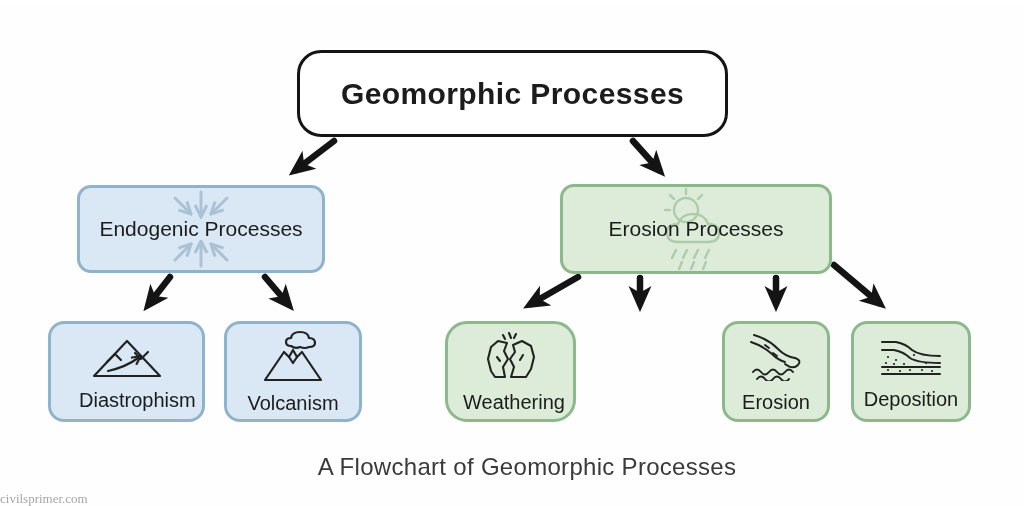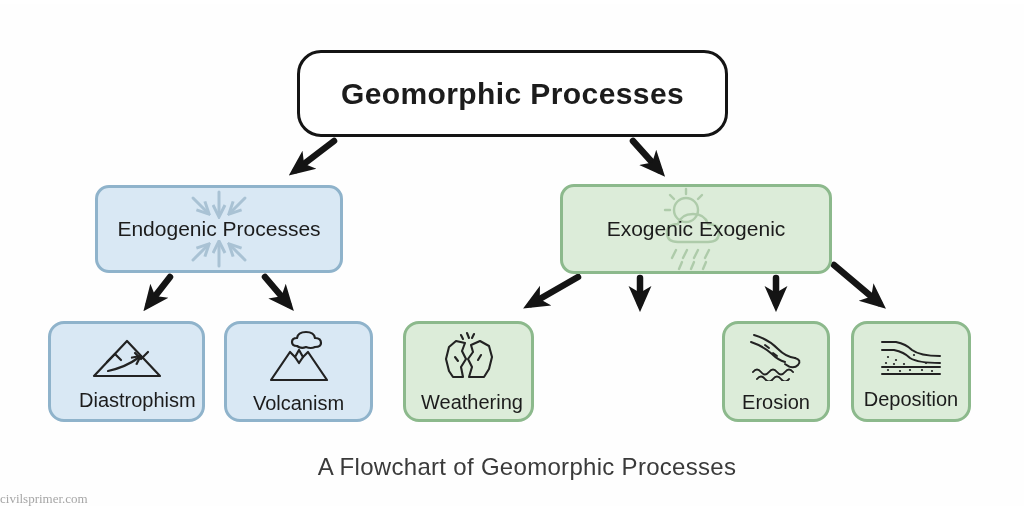--- a/index.html
+++ b/index.html
@@ -20,37 +20,37 @@
     background:#ffffff; border:3.5px solid #141414; border-radius:24px;
     font-size:30px; font-weight:600; letter-spacing:0.4px;
   }
   .branch-box { border-radius:14px; font-size:21px; font-weight:500; }
   .branch-box .bg-icon {
     position:absolute; left:50%; top:50%; transform:translate(-50%,-50%);
     z-index:0; pointer-events:none;
   }
   .branch-box .branch-label { position:relative; z-index:1; }
   .endogenic {
-    left:95px; top:181px; width:248px; height:88px;
+    left:77px; top:181px; width:248px; height:88px;
     background:#d9e8f4; border:3px solid #8fb3cb;
   }
   .exogenic {
     left:560px; top:180px; width:272px; height:90px;
     background:#dcecd9; border:3px solid #8cb98c;
   }
   .leaf-box {
     top:317px; height:101px; border-radius:16px;
     flex-direction:column; gap:10px; font-size:20px; font-weight:500;
     padding:6px 4px;
   }
   .leaf-blue  { background:#d9e8f4; border:3px solid #8fb3cb; }
   .leaf-green { background:#dcecd9; border:3px solid #8cb98c; }
   .diastrophism { left:48px;  width:157px; }
-  .volcanism    { left:224px; width:149px; }
-  .weathering   { left:403px; width:131px; }
+  .volcanism    { left:224px; width:138px; }
+  .weathering   { left:445px; width:131px;border-radius:22px; }
   .mass-wasting { left:576px; width:129px; }
   .erosion      { left:722px; width:108px; }
   .deposition   { left:851px; width:120px; }
   .leaf-label { line-height:1.1; max-width:95px; }
 
   .caption {
     position:absolute; left:15px; top:449px; width:1024px; text-align:center;
     font-size:24px; font-weight:500; color:#3a3a3a; letter-spacing:0.3px;
   }
   .watermark {
@@ -120,21 +120,21 @@
           <line x1="30" y1="64" x2="26" y2="72"></line>
           <line x1="41" y1="64" x2="37" y2="72"></line>
           <line x1="52" y1="64" x2="48" y2="72"></line>
           <line x1="63" y1="64" x2="59" y2="72"></line>
           <line x1="36" y1="76" x2="33" y2="83"></line>
           <line x1="48" y1="76" x2="45" y2="83"></line>
           <line x1="60" y1="76" x2="57" y2="83"></line>
         </g>
       </svg>
     </span>
-    <span class="branch-label">Exogenic Exogenic</span>
+    <span class="branch-label">Erosion Processes</span>
   </div>
 
   <div class="node leaf-box leaf-blue diastrophism">
     <span>
       <svg width="74" height="46" viewBox="0 0 74 46">
         <defs>
           <marker id="up" viewBox="0 0 10 10" refX="6" refY="5" markerWidth="5" markerHeight="5" orient="auto">
             <path d="M1,1 L9,5 L1,9" fill="none" stroke="#222" stroke-width="2"></path>
           </marker>
         </defs>

